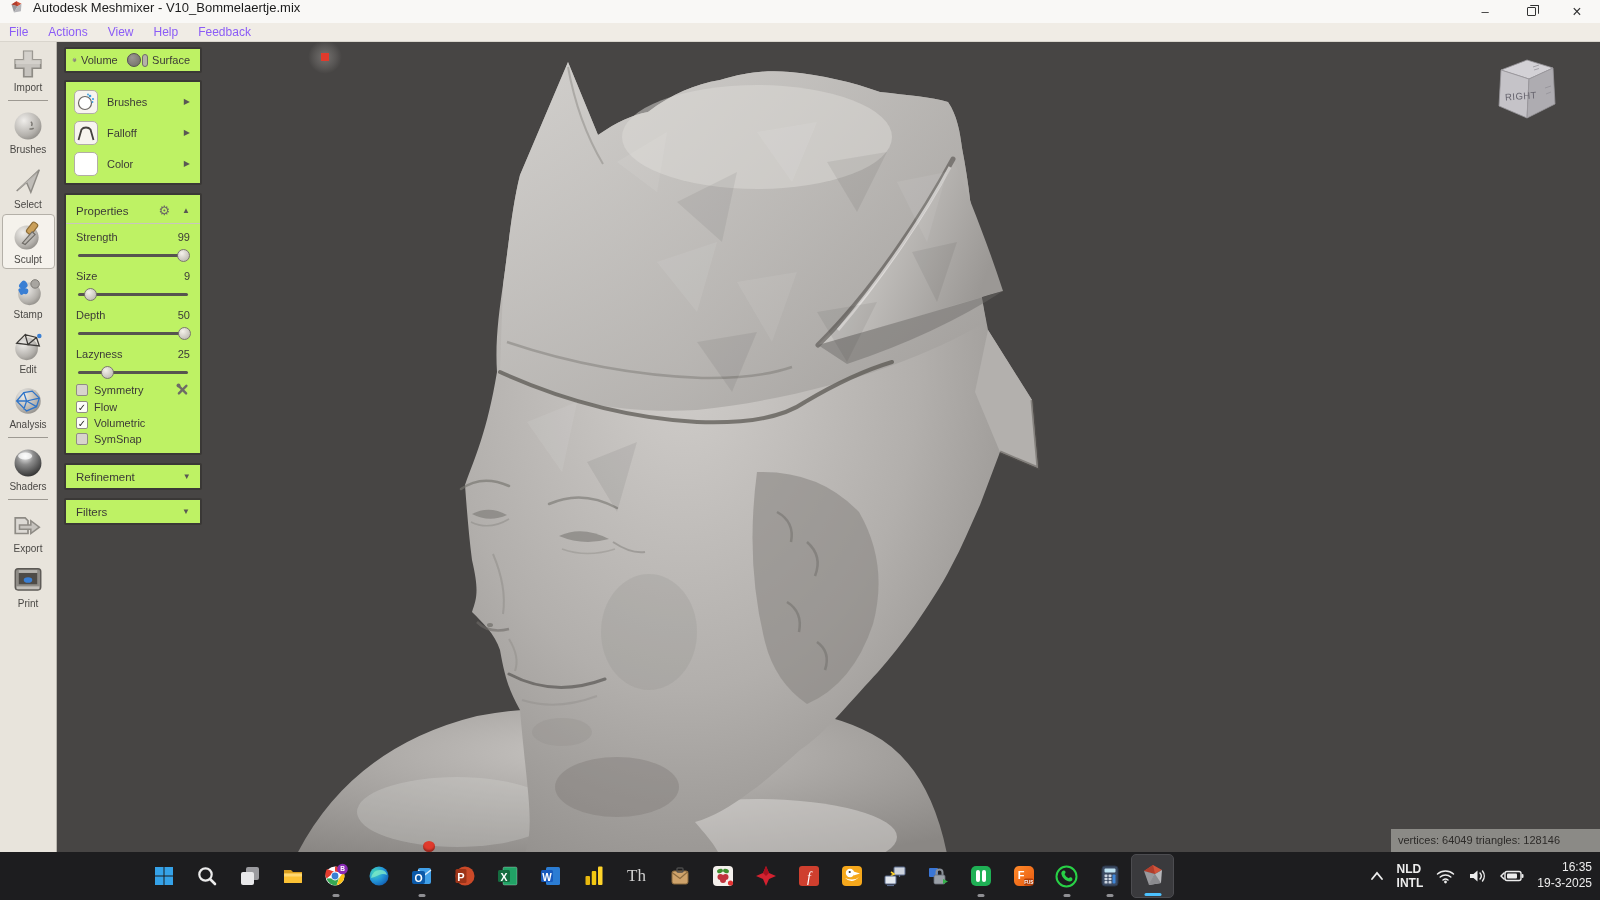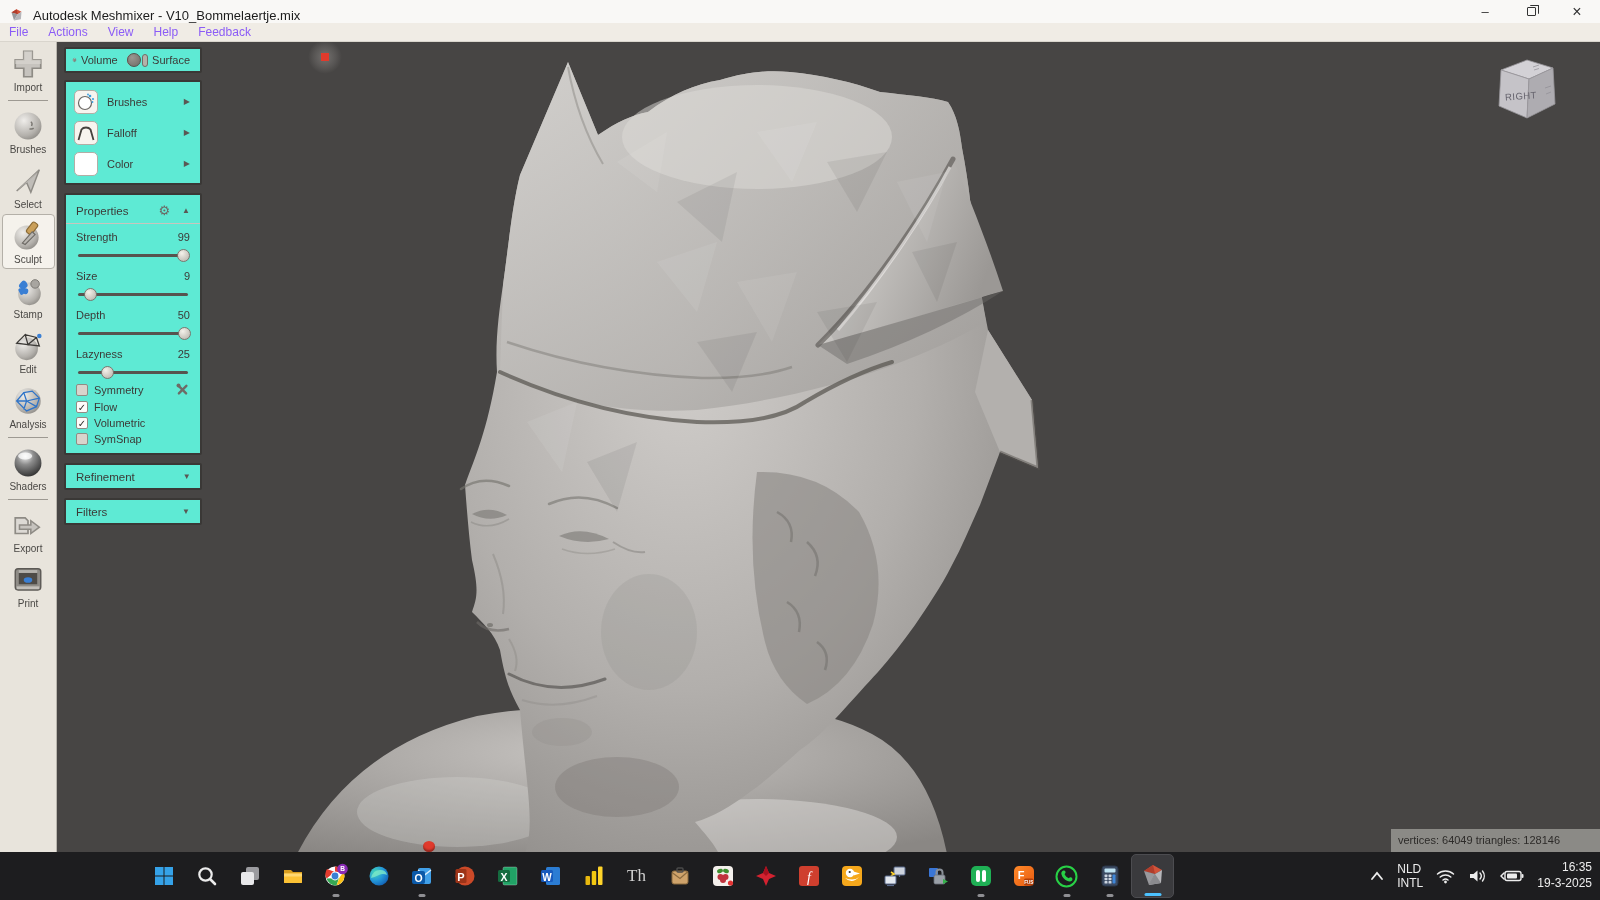--- a/index.html
+++ b/index.html
@@ -1,19 +1,19 @@
 <!DOCTYPE html>
 <html><head>
 <meta charset="utf-8">
 <style>
   * { margin:0; padding:0; box-sizing:border-box; }
   html,body { width:1600px; height:900px; overflow:hidden; font-family:"Liberation Sans",sans-serif; background:#474544; }
 
   
-  .titlebar { position:absolute; left:0; top:0; width:1600px; height:23px; background:#f9f8f6; display:flex; align-items:flex-end; }
+  .titlebar { position:absolute; left:0; top:0; width:1600px; height:23px; background:#f9f8f6; display:flex; align-items:flex-start; }
   .titlebar .appicon { width:15px; height:15px; margin-left:9px; }
   .titlebar .title { margin-left:9px; font-size:13px; color:#1c1c1c; }
   .wincontrols { position:absolute; right:0; top:0; height:23px; display:flex; }
   .winbtn { width:46px; height:23px; display:flex; align-items:center; justify-content:center; color:#333; font-size:13px; }
   .restore-box { width:9px; height:9px; border:1px solid #333; border-radius:1px; position:relative; }
   .restore-box:before { content:""; position:absolute; left:2px; top:-3px; width:8px; height:8px; border:1px solid #333; border-left:none; border-bottom:none; border-radius:1px; }
 
   
   .menubar { position:absolute; left:0; top:23px; width:1600px; height:19px; background:#f0ece5; border-bottom:1px solid #d9d5cd; display:flex; align-items:center; }
   .menubar span { font-size:12px; color:#8b5cf6; padding:0 10px; }
@@ -36,21 +36,21 @@
   .pivot-top:after { content:""; position:absolute; left:13px; top:13px; width:8px; height:8px; background:#e03a2c; }
   .pivot-bottom { position:absolute; left:366px; top:799px; width:12px; height:11px; border-radius:50%; background:#e03a2c; box-shadow:inset 0 -2px 2px rgba(0,0,0,.35); }
 
   .statsbar { position:absolute; left:1334px; top:787px; width:209px; height:35px; background:rgba(152,150,146,.85);
     font-size:11px; color:#2d2b29; line-height:23px; padding-left:7px; }
 
   .navcube { position:absolute; left:1432px; top:10px; width:72px; height:80px; }
 
   
   .panelcol { position:absolute; left:7px; top:5px; width:138px; }
-  .panel { background:#5eead4; border:2px solid #3a3836; border-radius:2px; margin-bottom:8px; }
+  .panel { background:#bef264; border:2px solid #3a3836; border-radius:2px; margin-bottom:8px; }
   .mode-panel { height:26px; display:flex; align-items:center; padding:0 6px; margin-bottom:7px; }
   .mode-panel .mlabel { font-size:11px; color:#3c3a37; margin:0 4px 0 4px; }
   .toggle { width:26px; height:12px; border-radius:6px; background:#d9d5cd; border:1px solid #a39f97; position:relative; margin:0 5px; }
   .toggle .knob { position:absolute; left:-1px; top:-2px; width:14px; height:14px; border-radius:50%;
     background:radial-gradient(circle at 35% 30%, #9b9791, #6f6c66); border:1px solid #55534e; }
   .sq-icon { width:13px; height:13px; border-radius:3px; background:#b5b1a9; border:1px solid #6f6c66; }
 
   .brush-panel { padding:4px 0; }
   .brow { display:flex; align-items:center; height:31px; padding:0 8px; }
   .brow .bicon { width:24px; height:24px; border:1px solid #b2aea6; border-radius:5px; background:#f7f4ef; display:flex; align-items:center; justify-content:center; }
@@ -78,21 +78,21 @@
 
   
   .taskbar { position:absolute; left:0; top:852px; width:1600px; height:48px; background:#1d1d1f; }
   .tb-icons { position:absolute; left:142px; top:2px; display:flex; }
   .tbtn { width:43px; height:44px; border-radius:5px; display:flex; align-items:center; justify-content:center; position:relative; }
   .tbtn.appactive { background:#3a3a3d; border:1px solid #4c4c50; }
   .tbtn .dash { position:absolute; bottom:1px; left:50%; transform:translateX(-50%); width:7px; height:3px; border-radius:2px; background:#8f8f93; }
   .tbtn .dash.wide { width:17px; background:#4cc2ff; }
   .thglyph { font-family:"Liberation Serif",serif; font-size:17px; color:#cfcfcf; }
   .tray { position:absolute; right:8px; top:0; height:48px; display:flex; align-items:center; gap:13px; color:#ededed; }
-  .lang { font-size:12px; line-height:1.2; text-align:left; }
+  .lang { font-size:12px; line-height:1.2; text-align:left;font-weight:bold; }
   .clock { font-size:12px; line-height:1.3; text-align:right; }
 </style>
 </head>
 <body>
 
 <div class="titlebar">
   <svg class="appicon" viewBox="0 0 24 24">
     <polygon points="12,2 20,6 14,10 4,7" fill="#d2533a"></polygon>
     <polygon points="12,2 14,10 4,7" fill="#b03d2c"></polygon>
     <polygon points="4,7 14,10 8,20" fill="#98989c"></polygon>

